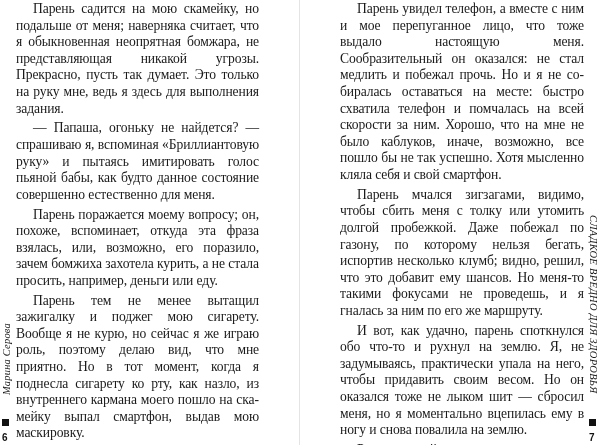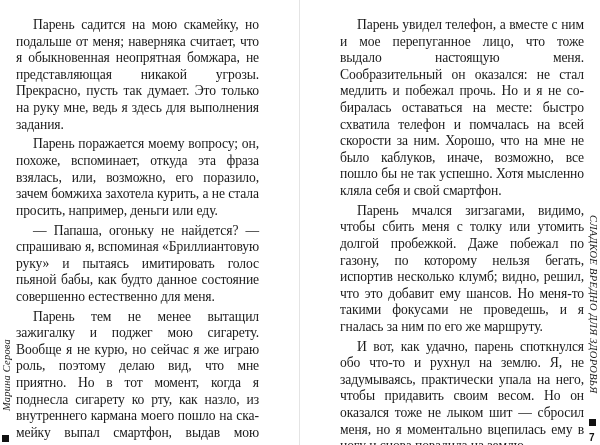--- a/index.html
+++ b/index.html
@@ -23,21 +23,21 @@
     .divider {
       position: absolute;
       left: 299px;
       top: 0;
       width: 1px;
       height: 445px;
       background: #e4e4e4;
     }
     .page {
       position: absolute;
-      top: 16px;
+      top: 0;
       height: 351px;
     }
     .page-left { left: 0; width: 299px; }
     .page-right { left: 300px; width: 300px; }
 
     .text-block {
       position: absolute;
       top: 1px;
       font-size: 13.6px;
       line-height: 16.6px;
@@ -95,22 +95,22 @@
     .folio-right { left: 589px; top: 432px; }
   </style>
 </head>
 <body>
 
 <div class="spread">
 
   <div class="page page-left">
     <div class="text-block">
       <p>Парень садится на мою скамейку, но по­дальше от меня; наверняка считает, что я обыкновенная неопрятная бомжара, не представляющая никакой угрозы. Прекрасно, пусть так думает. Это только на руку мне, ведь я здесь для выполнения задания.</p>
+      <p>— Папаша, огоньку не найдется? — спра­шиваю я, вспоминая «Бриллиантовую руку» и пытаясь имитировать голос пьяной бабы, как будто данное состояние совершенно есте­ственно для меня.</p>
       <p>Парень поражается моему вопросу; он, по­хоже, вспоминает, откуда эта фраза взялась, или, возможно, его поразило, зачем бомжиха захотела курить, а не стала просить, например, деньги или еду.</p>
-      <p>— Папаша, огоньку не найдется? — спра­шиваю я, вспоминая «Бриллиантовую руку» и пытаясь имитировать голос пьяной бабы, как будто данное состояние совершенно есте­ственно для меня.</p>
       <p>Парень тем не менее вытащил зажигалку и поджег мою сигарету. Вообще я не курю, но сейчас я же играю роль, поэтому делаю вид, что мне приятно. Но в тот момент, когда я поднесла сигарету ко рту, как назло, из внутреннего кармана моего пошло на ска­мейку выпал смартфон, выдав мою маски­ровку.</p>
 
     </div>
     <div class="running-head running-head-left">Марина Серова</div>
     <div class="marker marker-left"></div>
     <div class="folio folio-left">6</div>
   </div>
 
   <div class="divider"></div>
 

